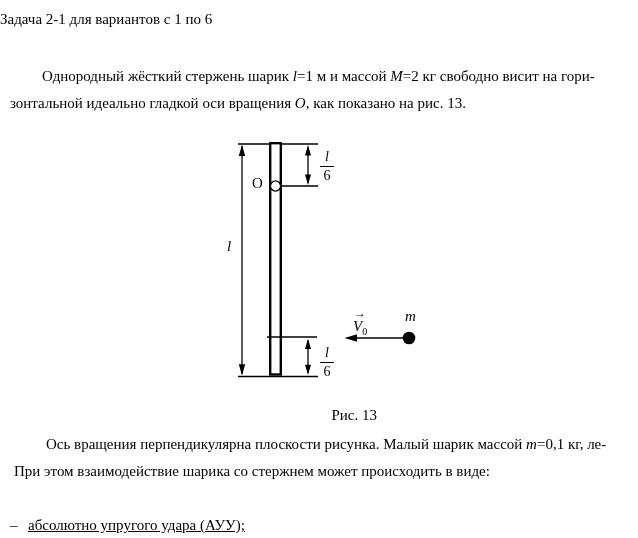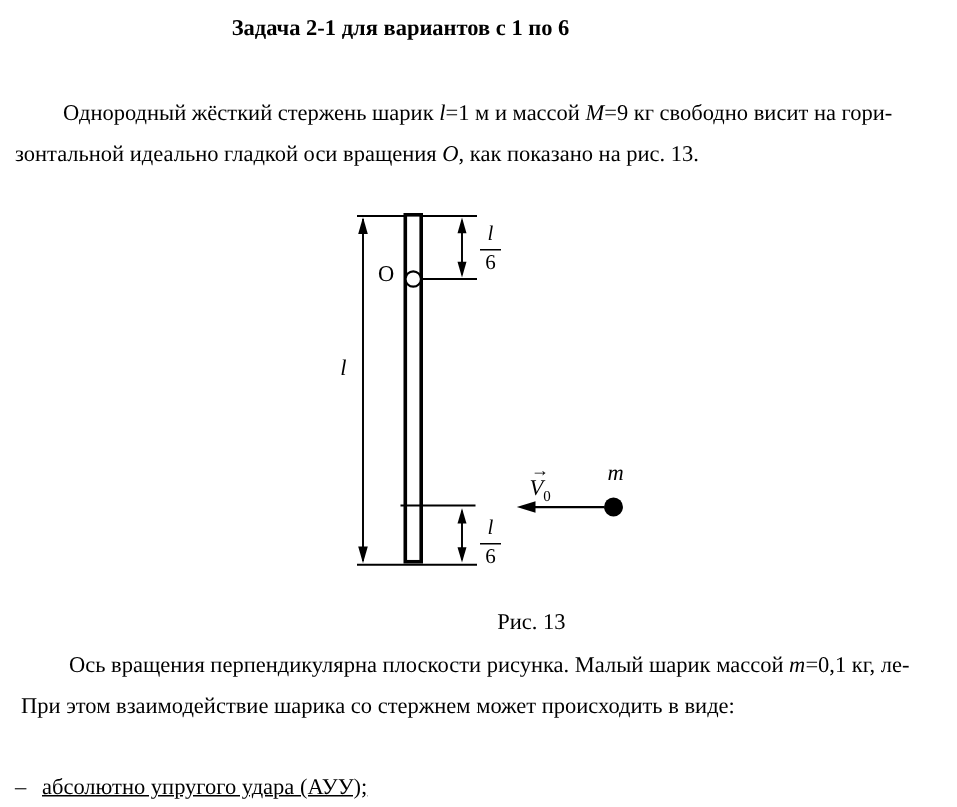--- a/index.html
+++ b/index.html
@@ -6,21 +6,21 @@
   body {
     width:638px; height:538px;
     background:#ffffff; color:#000;
     font-family:"Liberation Serif", serif;
     position:relative; overflow:hidden;
   }
 
   
   #title {
     position:absolute; left:0; top:6px; width:534px;
-    text-align:center; font-weight:bold; font-size:15px; line-height:27px;
+    font-weight:normal; font-size:15px; line-height:27px;
   }
   .para { position:absolute; font-size:15px; }
   #para1 { left:10px; top:63px;  width:610px; }
   #para2 { left:14px; top:431px; width:610px; }
   .tline { height:27px; line-height:27px; white-space:nowrap; }
   .indent { text-indent:32px; }
   sub { font-size:10px; line-height:0; }
 
   #list-line { position:absolute; left:10px; top:512px; width:610px;
                font-size:15px; height:27px; line-height:27px; white-space:nowrap;text-decoration:underline; }
@@ -48,21 +48,21 @@
 
   #caption { position:absolute; left:237px; top:406px; width:140px;
              text-align:right; font-size:15px; line-height:18px; }
 </style>
 </head>
 <body>
 
 <div id="title">Задача 2-1 для вариантов с 1 по 6</div>
 
 <div id="para1" class="para">
-  <div class="tline indent"><span>Однородный жёсткий стержень шарик </span><i>l</i><span>=1 м и массой </span><i>M</i><span>=9 кг свободно висит на гори-</span></div>
+  <div class="tline indent"><span>Однородный жёсткий стержень шарик </span><i>l</i><span>=1 м и массой </span><i>M</i><span>=2 кг свободно висит на гори-</span></div>
   <div class="tline"><span>зонтальной идеально гладкой оси вращения </span><i>О</i><span>, как показано на рис. 13.</span></div>
 </div>
 
 <div id="figure">
   <svg width="300" height="290" viewBox="0 0 300 290">
 
     <line x1="68" y1="9" x2="148" y2="9" stroke="#000" stroke-width="1.4"></line>
     <line x1="68" y1="241.5" x2="148" y2="241.5" stroke="#000" stroke-width="1.4"></line>
 
     <line x1="72" y1="11" x2="72" y2="239" stroke="#000" stroke-width="1.3"></line>

